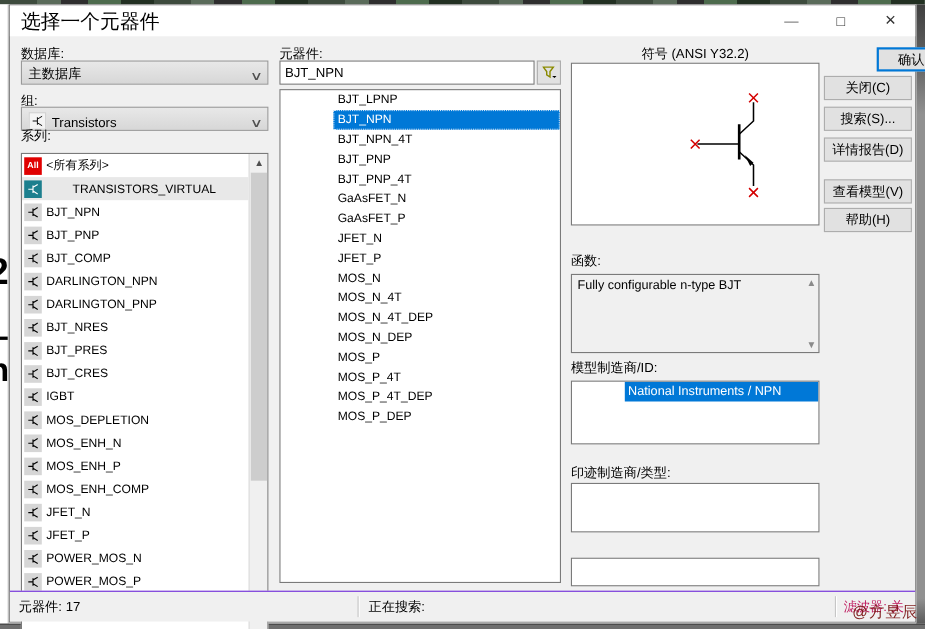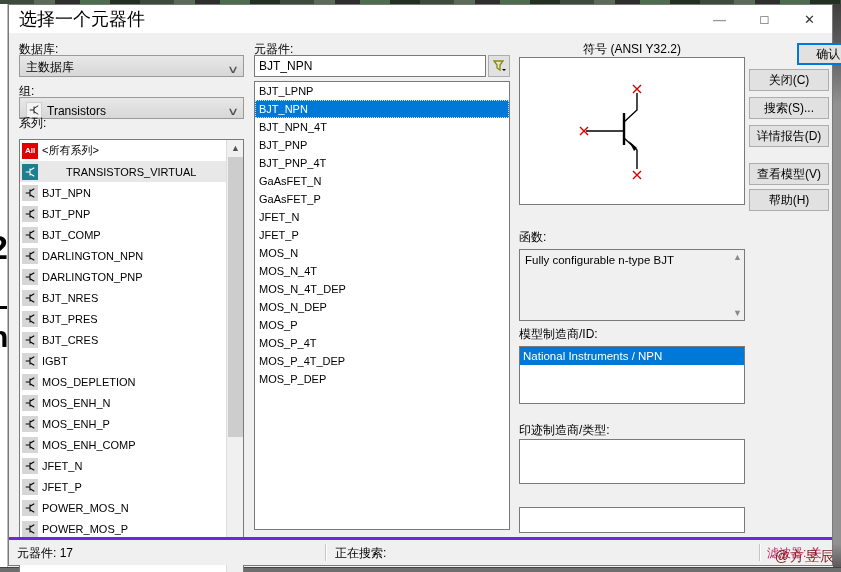--- a/index.html
+++ b/index.html
@@ -25,21 +25,21 @@
   .win-btn{width:45px;height:28px;display:flex;align-items:center;justify-content:center;font-size:13px;color:#333;}
   .win-btn.min{color:#9a9a9a;font-weight:bold;}
 
   .lbl{position:absolute;font-size:12px;color:#000;white-space:nowrap;}
 
   .combo{position:absolute;width:225px;height:22px;background:linear-gradient(#e8e8e8,#d7d7d7);
     border:1px solid #9a9a9a;display:flex;align-items:flex-end;padding:0 6px;font-size:12px;gap:5px;}
   .combo .chev{margin-left:auto;color:#505050;font-size:11px;transform:scaleX(1.5);}
   .combo .cicon{width:16px;height:16px;background:#f4f4f4;border:1px solid #cfcfcf;display:flex;align-items:center;justify-content:center;}
 
-  .listbox{position:absolute;background:#fff;border:1px solid #7a7a7a;overflow:hidden;}
+  .listbox{position:absolute;background:#fff;border:1px solid #7a7a7a;overflow:hidden;padding-left:48px;}
 
   
   .fam-list{left:10px;top:134px;width:225px;height:481px;}
   .fam-rows{position:absolute;left:0;top:0;right:17px;bottom:0;overflow:hidden;}
   .fam-row{height:21px;display:flex;align-items:center;gap:4px;padding-left:2px;font-size:11px;white-space:nowrap;}
   .fam-row.sel{background:#e8e8e8;gap:28px;}
   .fam-ico{width:16px;height:16px;flex:0 0 16px;display:flex;align-items:center;justify-content:center;font-size:8px;font-weight:bold;}
   .fam-ico.all{background:#e00000;color:#fff;font-size:8px;}
   .fam-ico.virt{background:#1d7f8e;color:#fff;}
   .fam-ico.std{background:#d6d6d6;color:#000;}
@@ -69,21 +69,21 @@
   .model-row{height:18px;line-height:18px;font-size:11.5px;padding-left:3px;background:#0078d7;color:#fff;}
   .foot-box{left:510px;top:434px;width:226px;height:45px;}
   .link-box{left:510px;top:502px;width:226px;height:26px;}
 
   
   .btn{position:absolute;left:740px;width:80px;height:22px;background:#e1e1e1;border:1px solid #adadad;
     font-size:12px;display:flex;align-items:center;justify-content:center;white-space:nowrap;}
   .btn.default{border:2px solid #0078d7;margin-left:48px;}
 
   
-  .statusbar{position:absolute;left:0;bottom:0;width:100%;height:28px;background:#f0f0f0;border-top:3px solid #6d28d9;}
+  .statusbar{position:absolute;left:0;bottom:0;width:100%;height:28px;background:#f0f0f0;border-top:1px solid #6d28d9;}
   .statusbar .sep{position:absolute;top:4px;bottom:4px;width:1px;background:#c6c6c6;box-shadow:1px 0 0 #fff;}
   .status-text{position:absolute;top:0;line-height:27px;font-size:12px;color:#000;white-space:nowrap;}
   .status-text.dim{color:#be185d;}
   .watermark{position:absolute;right:6px;bottom:6px;font-size:14px;color:#7f1d1d;letter-spacing:1px;white-space:nowrap;}
 </style>
 </head>
 <body>
 
 <div class="stage">
 

